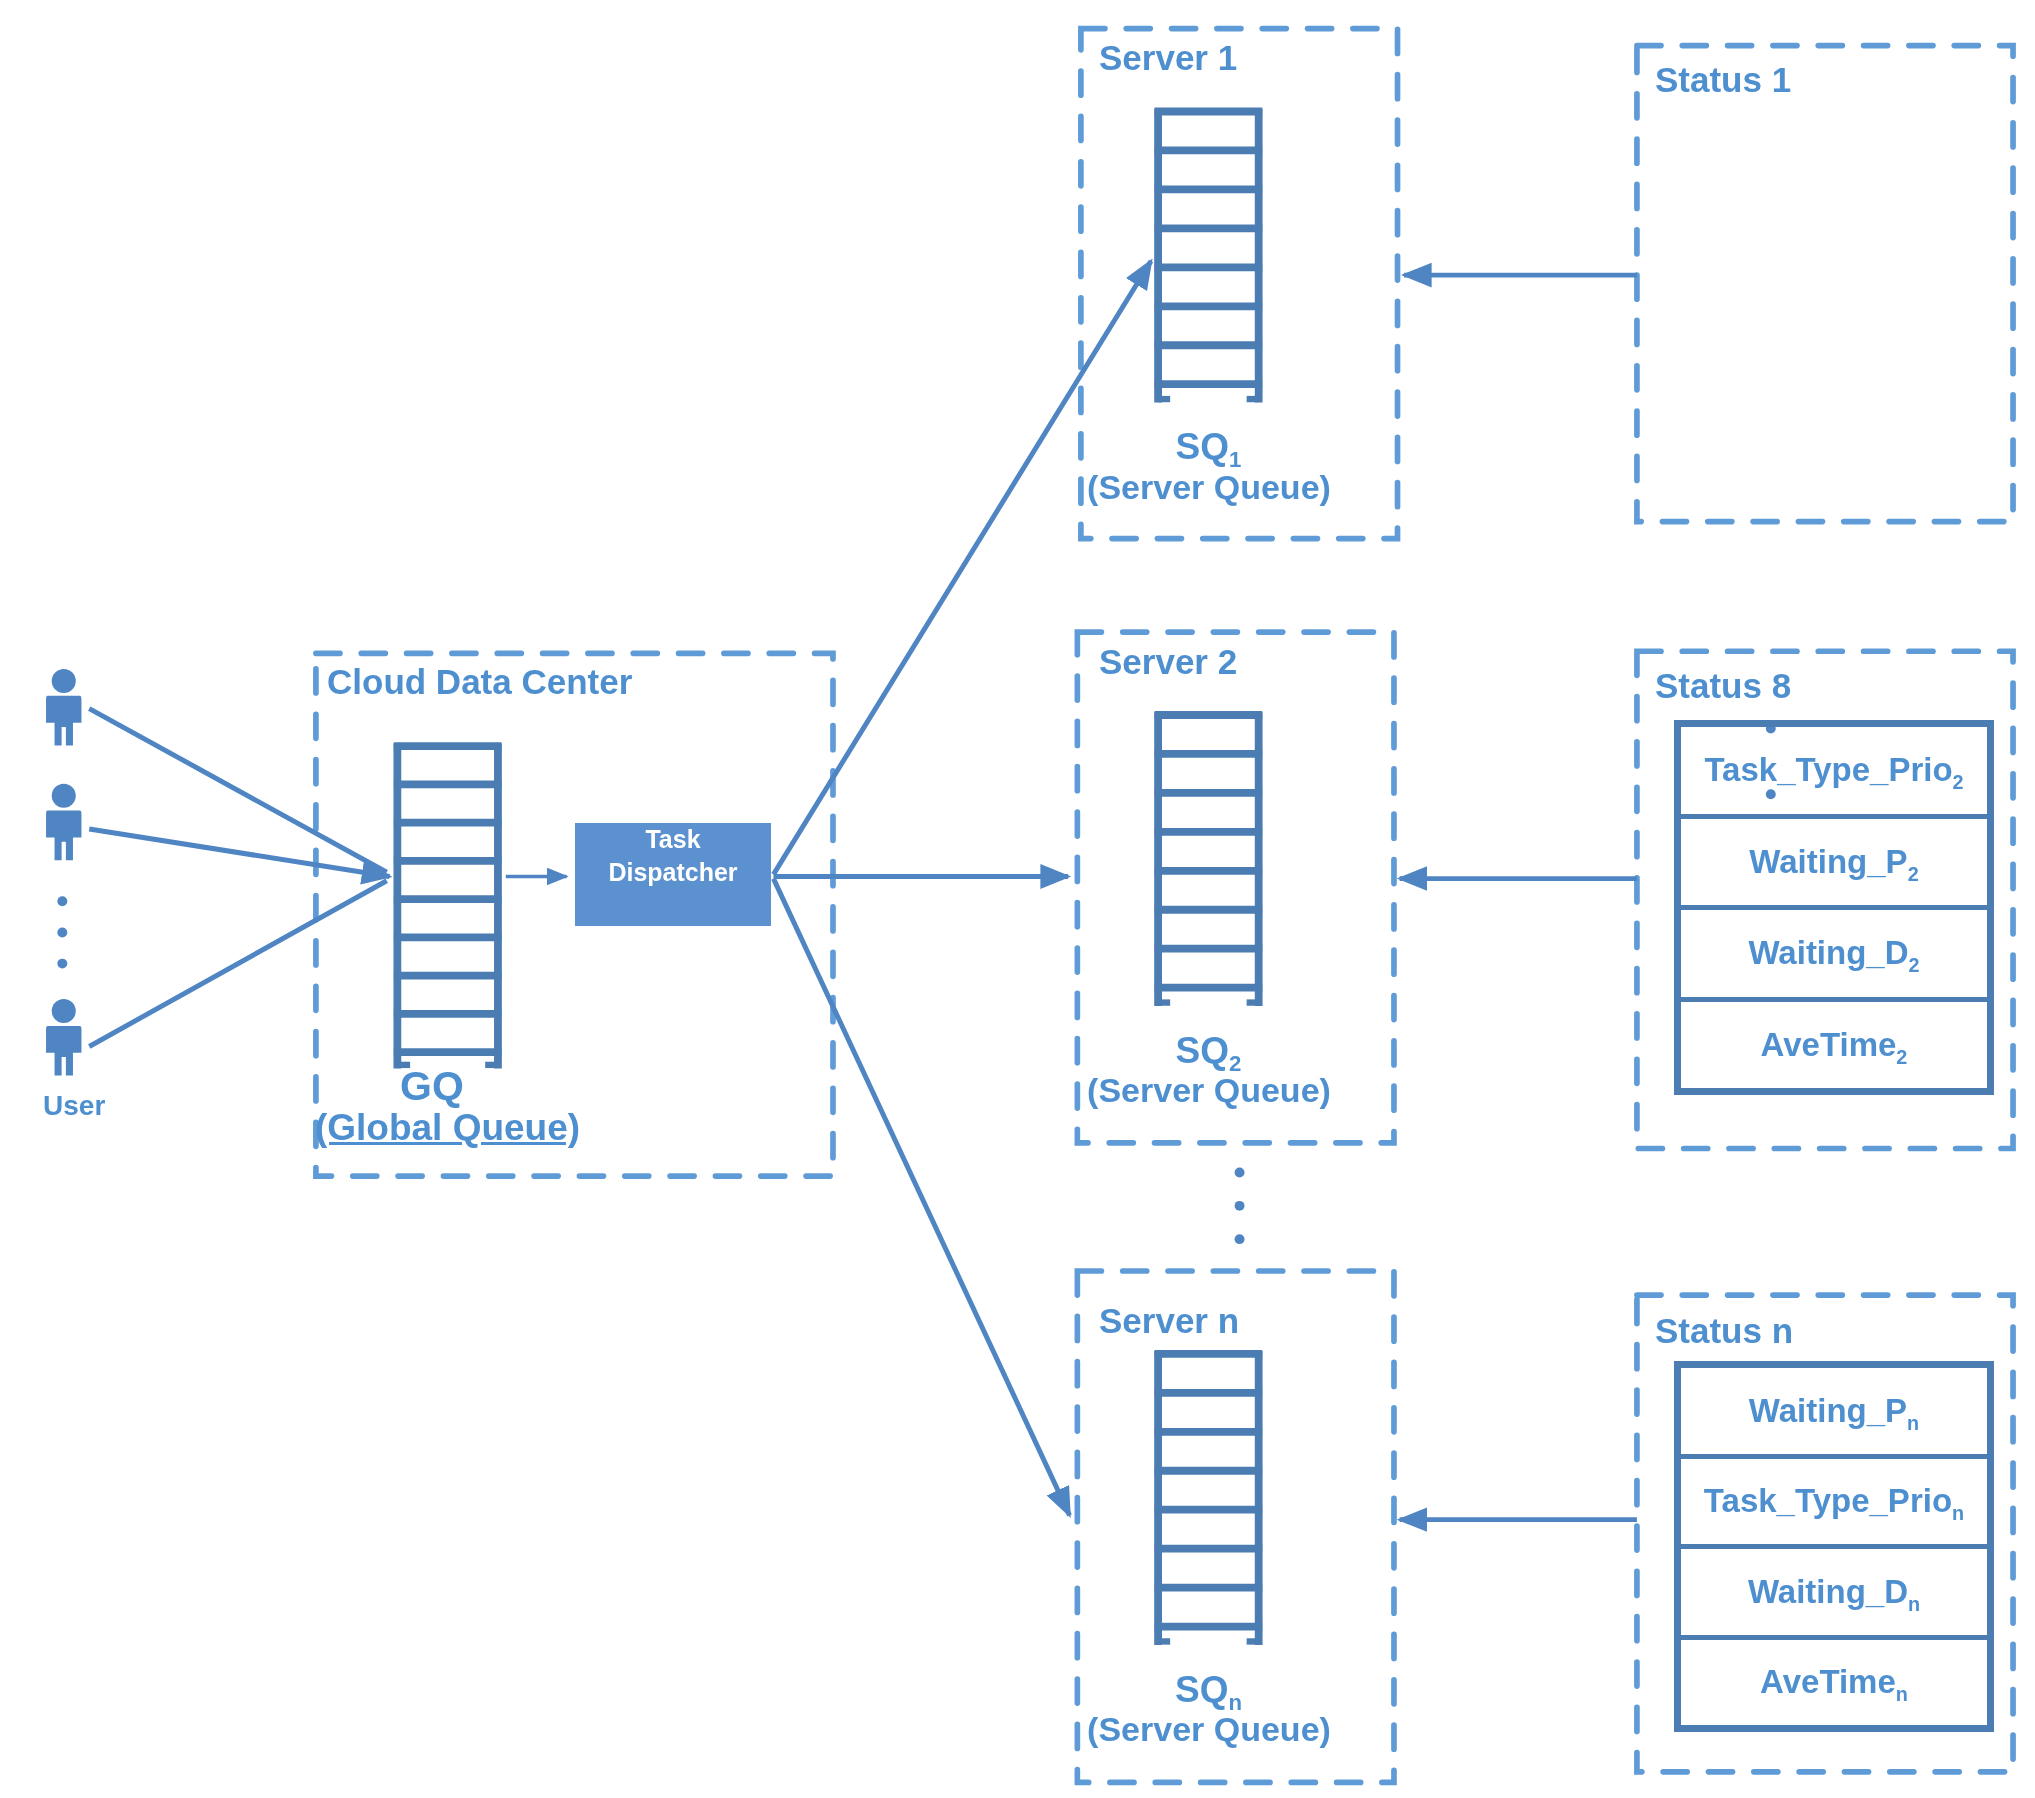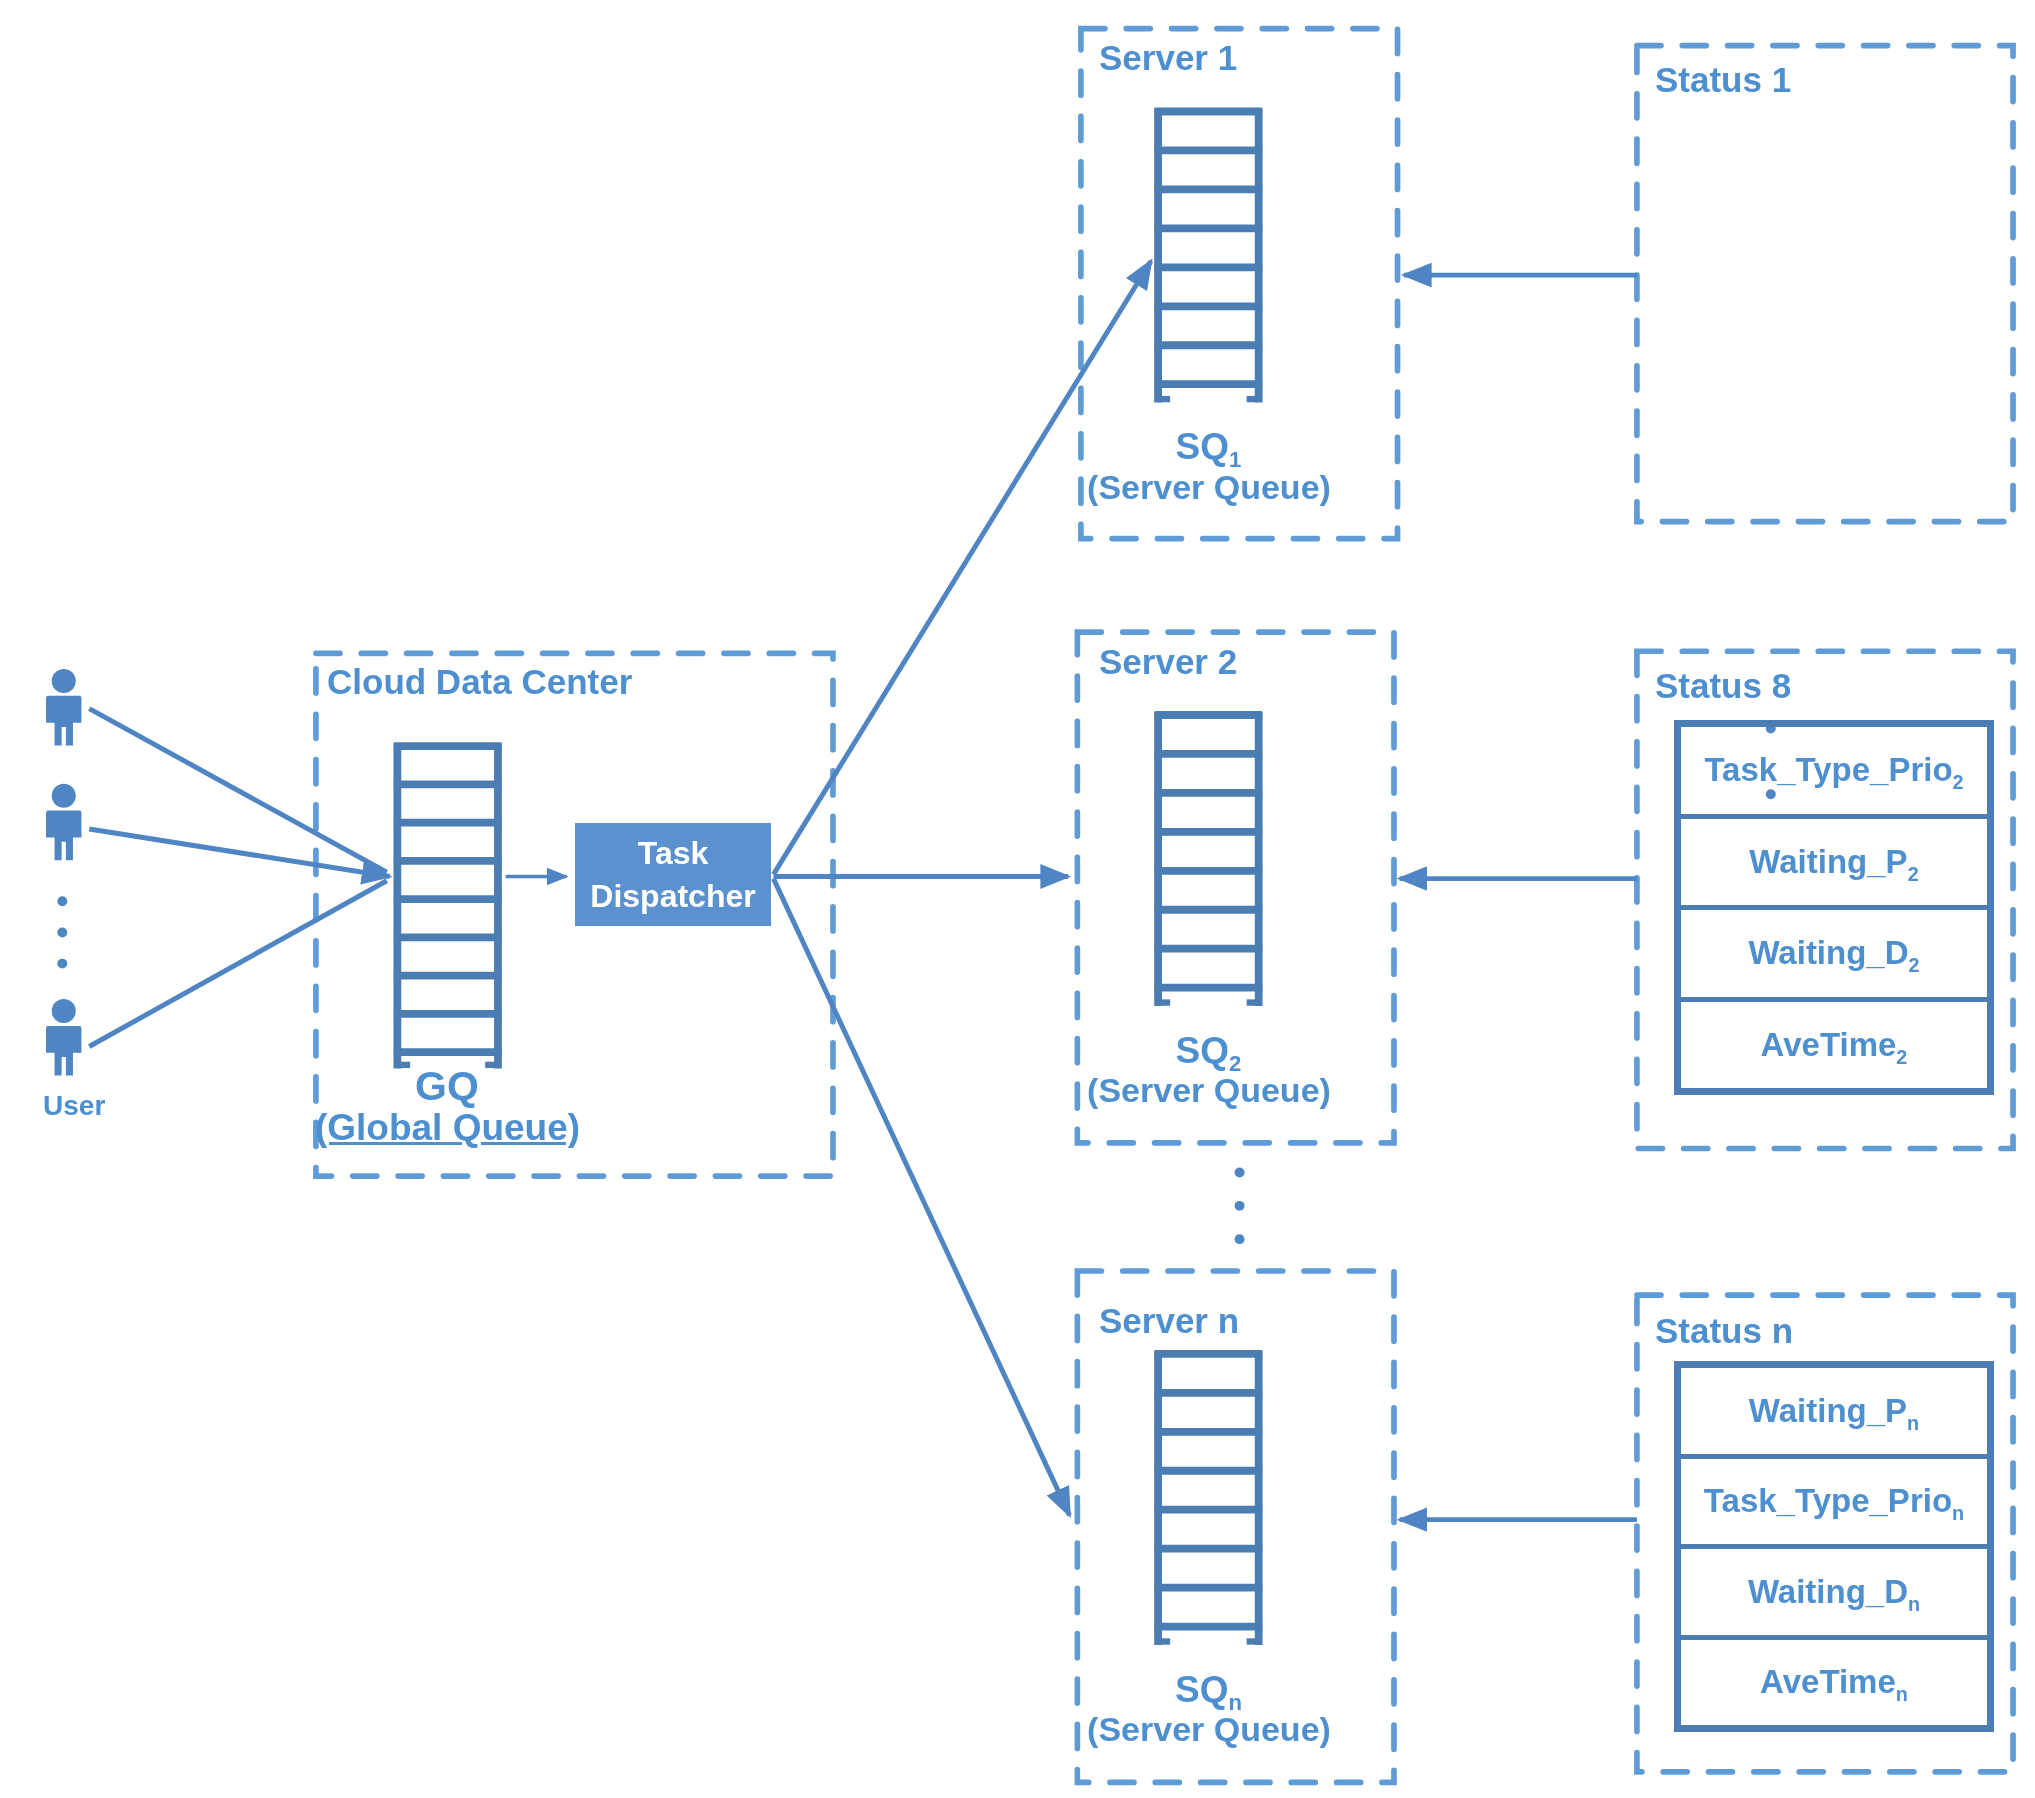--- a/index.html
+++ b/index.html
@@ -4,31 +4,31 @@
 <style>
   html,body { margin:0; padding:0; background:#ffffff; }
   .canvas {
     position:relative; width:2035px; height:1799px;
     background:#ffffff; overflow:hidden;
     font-family:"Liberation Sans", sans-serif; font-weight:700;
   }
   .canvas svg.layer { position:absolute; left:0; top:0; width:2035px; height:1799px; }
   .txt { position:absolute; color:#4E8FD0; white-space:nowrap; }
   .cdc-title   { left:327px;  top:662px;  font-size:35px; }
-  .gq-label    { left:376px;  top:1063px; width:142px; text-align:center; font-size:41px; }
+  .gq-label    { left:361px;  top:1063px; width:142px; text-align:center; font-size:41px; }
   .gq-sub      { left:306px;  top:1107px; width:283px; text-align:center; font-size:37px;text-decoration:underline; }
   .user-label  { left:17.7px;   top:1090px; width:113px; text-align:center; font-size:28px; }
   .server-title{ left:1099px; font-size:35px; }
   .status-title{ left:1655px; font-size:35px; }
   .sq-label    { left:1102px; width:213px; text-align:center; font-size:37px; }
   .sq-sublabel { left:1046px; width:326px; text-align:center; font-size:34px; }
   .dispatcher {
     position:absolute; left:575px; top:823px; width:196px; height:103px;
-    background:#5B91CE; color:#ffffff; font-size:32px; line-height:1.32;
-    display:flex; flex-direction:column; align-items:center; justify-content:center;
+    background:#5B91CE; color:#ffffff; font-size:25px; line-height:1.32;
+    display:flex; flex-direction:column; align-items:center; 
   }
   .status-table {
     position:absolute; left:1674px; width:320px;
     border:7px solid #4B7CB2; box-sizing:border-box;
     display:flex; flex-direction:column; background:transparent;
   }
   .status-table .row {
     flex:1; display:flex; align-items:center; justify-content:center;
     font-size:33px; color:#4E8FD0; border-top:5.7px solid #4B7CB2;
   }

